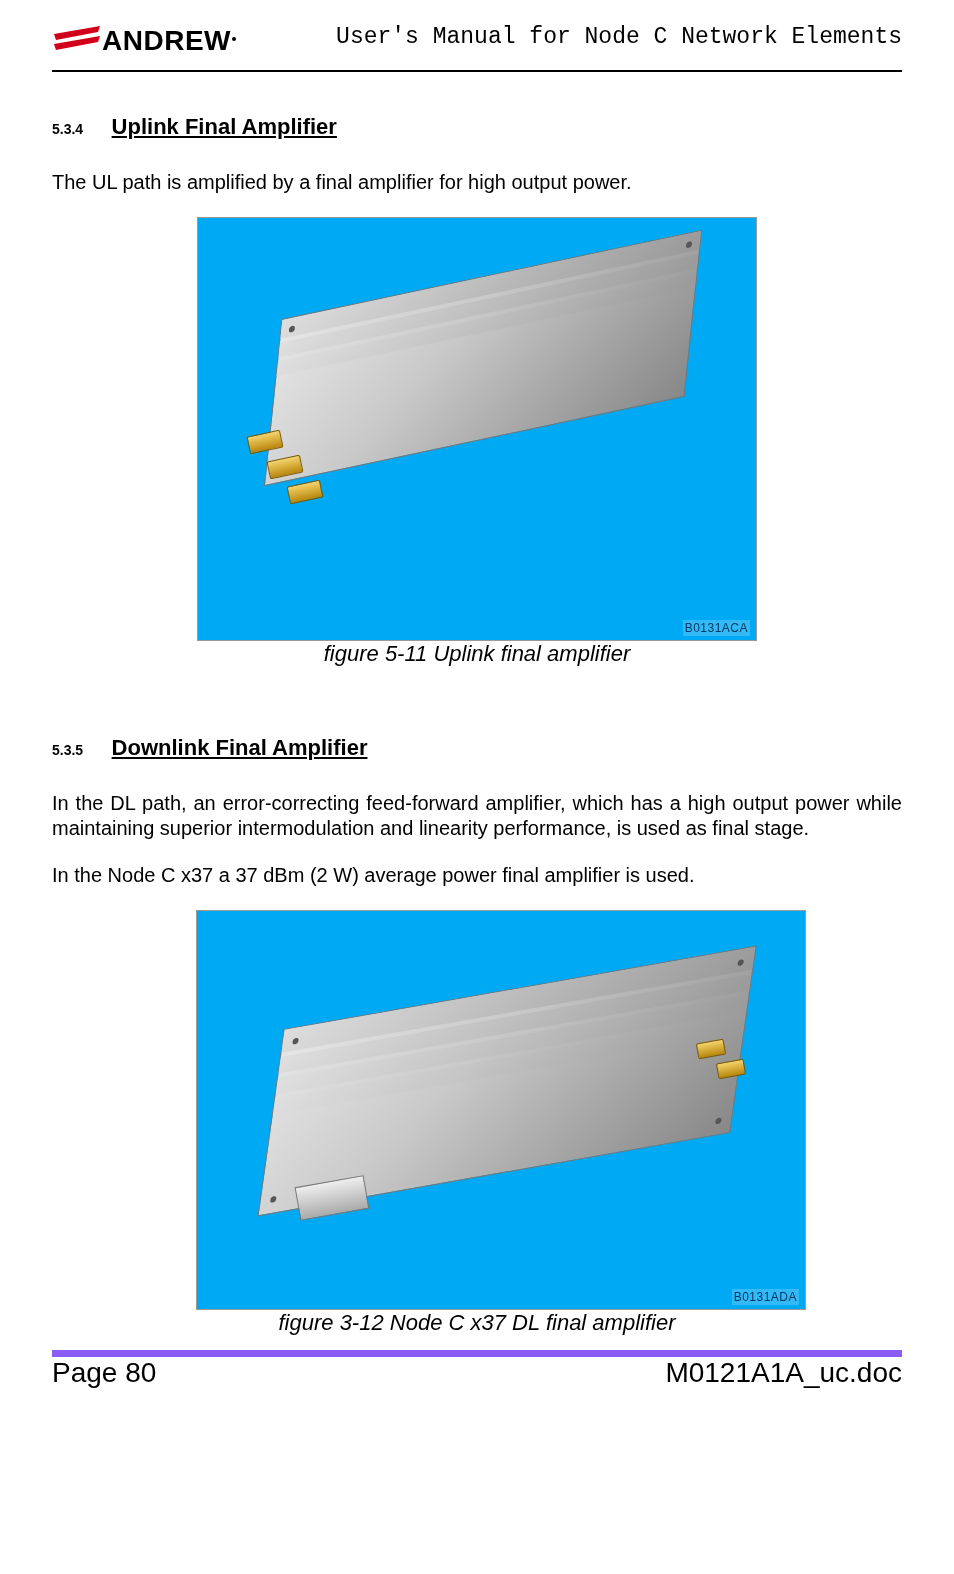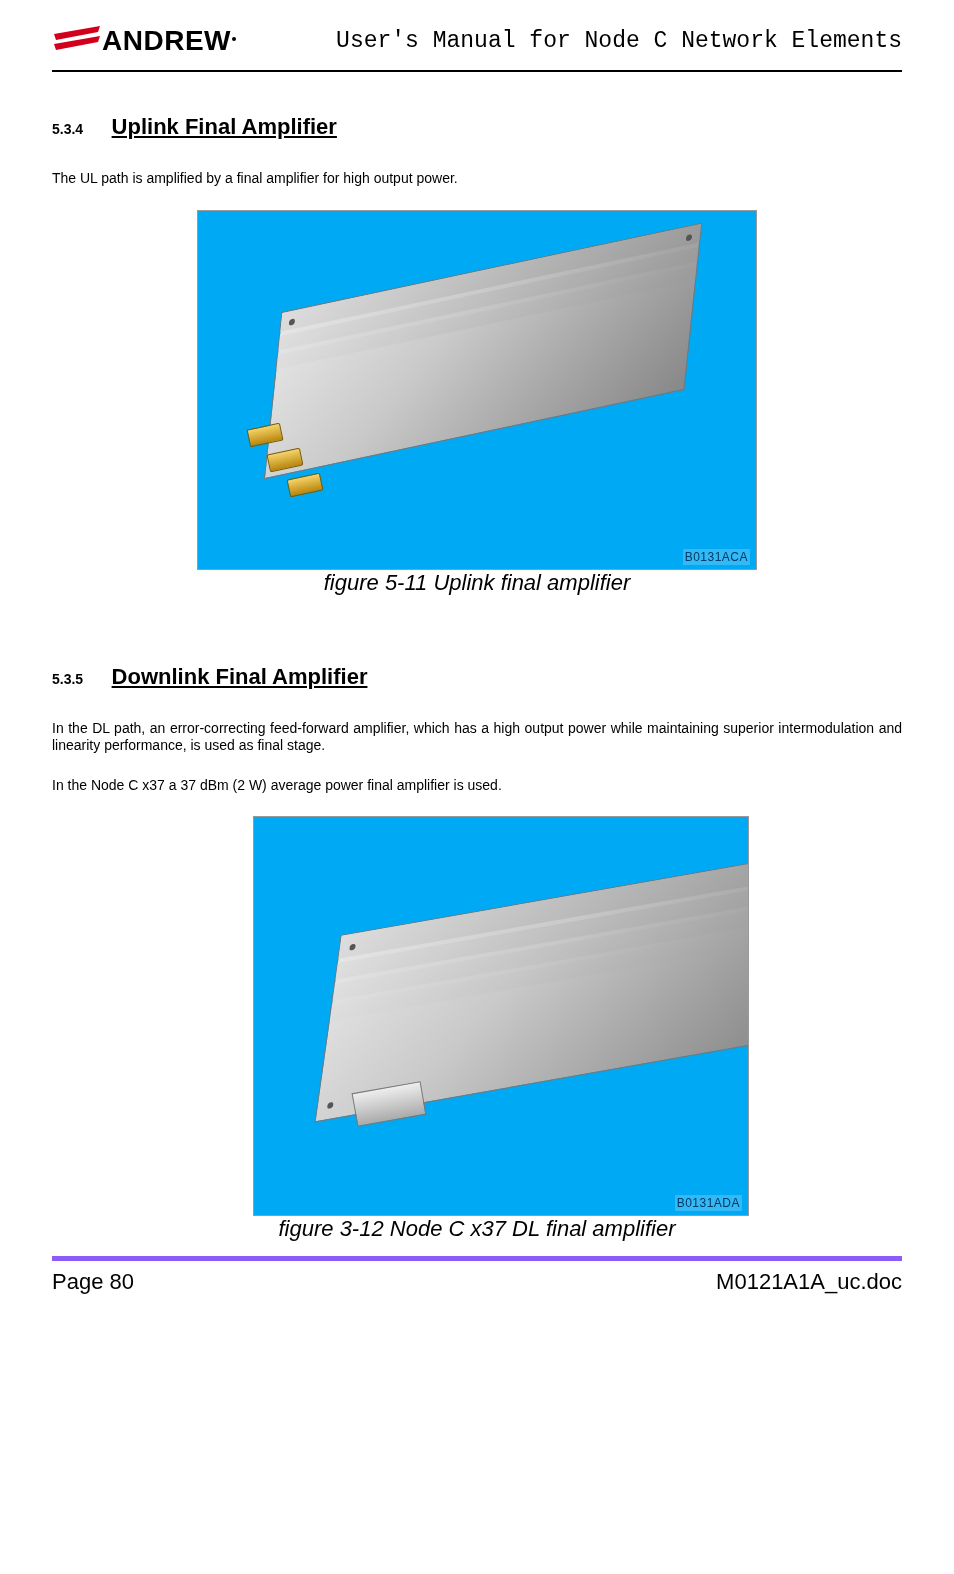--- a/index.html
+++ b/index.html
@@ -1,32 +1,32 @@
 <!DOCTYPE html>
 <html><head>
 <meta charset="utf-8">
 <style>
   * { box-sizing: border-box; margin: 0; padding: 0; }
   html, body { width: 954px; background: #fff; font-family: Arial, Helvetica, sans-serif; color: #000; }
   .page { width: 954px; padding: 24px 52px 18px 52px; }
-  .header { display: flex; justify-content: space-between; align-items: center; padding-bottom: 8px; }
+  .header { display: flex; justify-content: space-between; align-items: flex-start; padding-bottom: 8px; }
   .logo { display: flex; align-items: center; gap: 0; }
   .logo-text { font-family: "Arial Black", Arial, sans-serif; font-weight: 900; font-size: 28px; letter-spacing: 0.5px; color: #000; }
   .logo-dot { display:inline-block; width:4px; height:4px; background:#000; border-radius:50%; vertical-align: baseline; margin-left:1px; margin-bottom:4px;}
   .header-title { font-size: 23px; font-family: Liberation Mono, monospace; }
   .rule { border: none; border-top: 2px solid #000; margin: 4px 0 0 0; }
   .section-num { font-weight: bold; font-size: 14px; display: inline-block; margin-right: 24px; }
   .section-title { font-weight: bold; font-size: 22px; text-decoration: underline; }
   .section-head { margin-top: 42px; margin-bottom: 30px; }
-  .para { font-size: 14px; line-height: 1.25; margin-bottom: 22px; text-align: justify; }
+  .para { font-size: 20px; line-height: 1.25; margin-bottom: 22px; text-align: justify; }
   .figure-wrap { display: flex; flex-direction: column; align-items: center; margin: 10px 0 12px 0; }
   .fig-box { position: relative; background: #00a9f4; border: 1px solid #999; overflow: hidden; }
   .fig-tag { position: absolute; bottom: 4px; right: 6px; font-size: 12px; color: #003a66; background: rgba(255,255,255,0.2); padding: 1px 2px; letter-spacing: 0.5px;}
   .caption { font-style: italic; font-size: 22px; text-align: center; }
-  .footer { margin-top: 14px; border-top: 5px solid #8b5cf6; display: flex; justify-content: space-between; padding-top: 8px; font-size: 22px; }
+  .footer { margin-top: 14px; border-top: 7px solid #8b5cf6; display: flex; justify-content: space-between; font-size: 28px; }
   .amp-body { position: absolute; background: linear-gradient(135deg, #e8e8e8 0%, #c9c9c9 40%, #a8a8a8 70%, #888 100%); transform-origin: center; border: 1px solid #777; }
   .amp-conn { position: absolute; background: linear-gradient(180deg,#f5d36b,#b8860b); border:1px solid #7a5a00; border-radius:2px;}
   .amp-ridge { position: absolute; background: linear-gradient(135deg,#ddd,#999); }
   .amp-screw { position:absolute; width:6px; height:6px; background:#555; border-radius:50%; }
 </style>
 </head>
 <body>
 
 <div class="page">
 
@@ -44,21 +44,21 @@
   <hr class="rule">
 
   <div class="section-head">
     <span class="section-num">5.3.4</span>
     <span class="section-title">Uplink Final Amplifier</span>
   </div>
 
   <p class="para">The UL path is amplified by a final amplifier for high output power.</p>
 
   <div class="figure-wrap">
-    <div class="fig-box" style="width:560px;height:360px;">
+    <div class="fig-box" style="width:560px;height:424px;">
 
       <div class="amp-body" style="left:70px; top:60px; width:430px; height:160px; transform: rotate(-12deg) skewX(-18deg);">
         <div class="amp-ridge" style="left:0; top:0; width:100%; height:18px;"></div>
         <div class="amp-ridge" style="left:0; top:22px; width:100%; height:14px; opacity:.8;"></div>
         <div class="amp-ridge" style="left:0; top:40px; width:100%; height:14px; opacity:.6;"></div>
         <div class="amp-screw" style="left:8px; top:8px;"></div>
         <div class="amp-screw" style="right:8px; top:8px;"></div>
       </div>
       <div class="amp-conn" style="left:50px; top:215px; width:34px; height:18px; transform:rotate(-12deg);"></div>
       <div class="amp-conn" style="left:70px; top:240px; width:34px; height:18px; transform:rotate(-12deg);"></div>
@@ -70,21 +70,21 @@
 
   <div class="section-head" style="margin-top:68px;">
     <span class="section-num">5.3.5</span>
     <span class="section-title">Downlink Final Amplifier</span>
   </div>
 
   <p class="para">In the DL path, an error-correcting feed-forward amplifier, which has a high output power while maintaining superior intermodulation and linearity performance, is used as final stage.</p>
   <p class="para">In the Node C x37 a 37 dBm (2 W) average power final amplifier is used.</p>
 
   <div class="figure-wrap">
-    <div class="fig-box" style="width:496px;height:400px;margin-left:48px;">
+    <div class="fig-box" style="width:610px;height:400px;margin-left:48px;">
       <div class="amp-body" style="left:70px; top:80px; width:480px; height:180px; transform: rotate(-10deg) skewX(-18deg);">
         <div class="amp-ridge" style="left:0; top:0; width:100%; height:22px;"></div>
         <div class="amp-ridge" style="left:0; top:26px; width:100%; height:16px; opacity:.8;"></div>
         <div class="amp-ridge" style="left:0; top:46px; width:100%; height:16px; opacity:.6;"></div>
         <div class="amp-ridge" style="left:0; top:66px; width:100%; height:16px; opacity:.45;"></div>
         <div class="amp-screw" style="left:10px; top:10px;"></div>
         <div class="amp-screw" style="right:10px; top:10px;"></div>
         <div class="amp-screw" style="left:10px; bottom:10px;"></div>
         <div class="amp-screw" style="right:10px; bottom:10px;"></div>
       </div>

